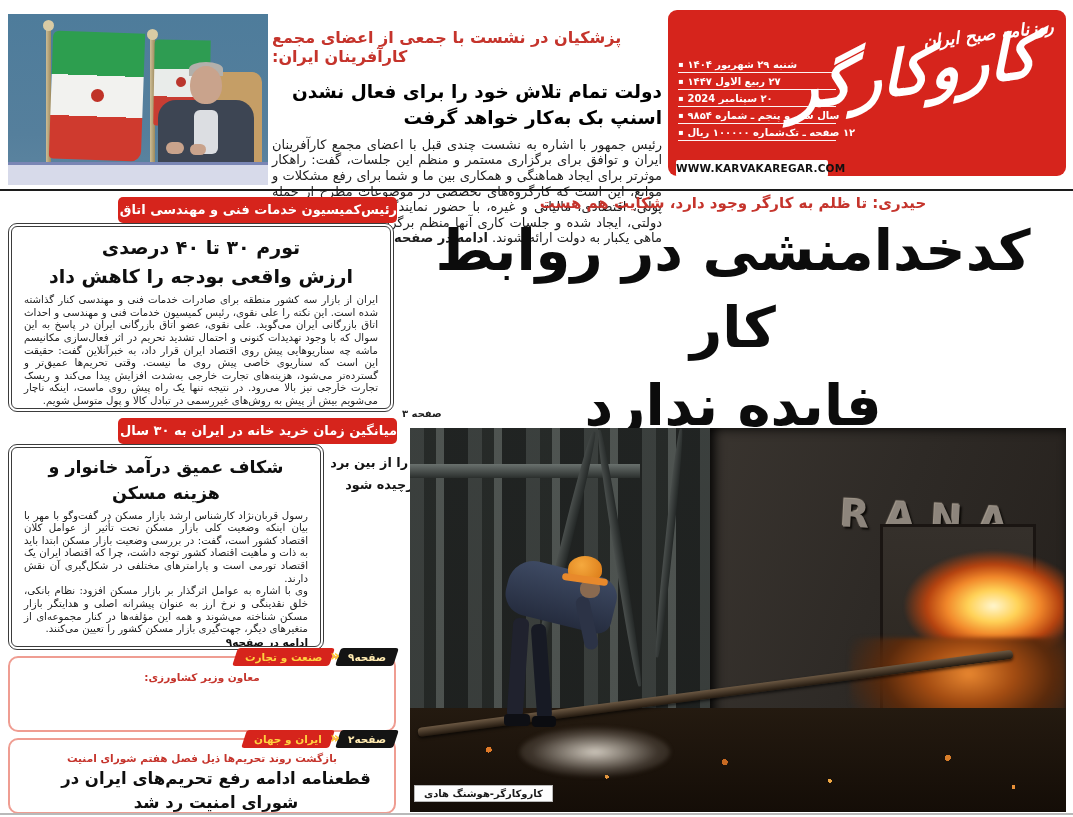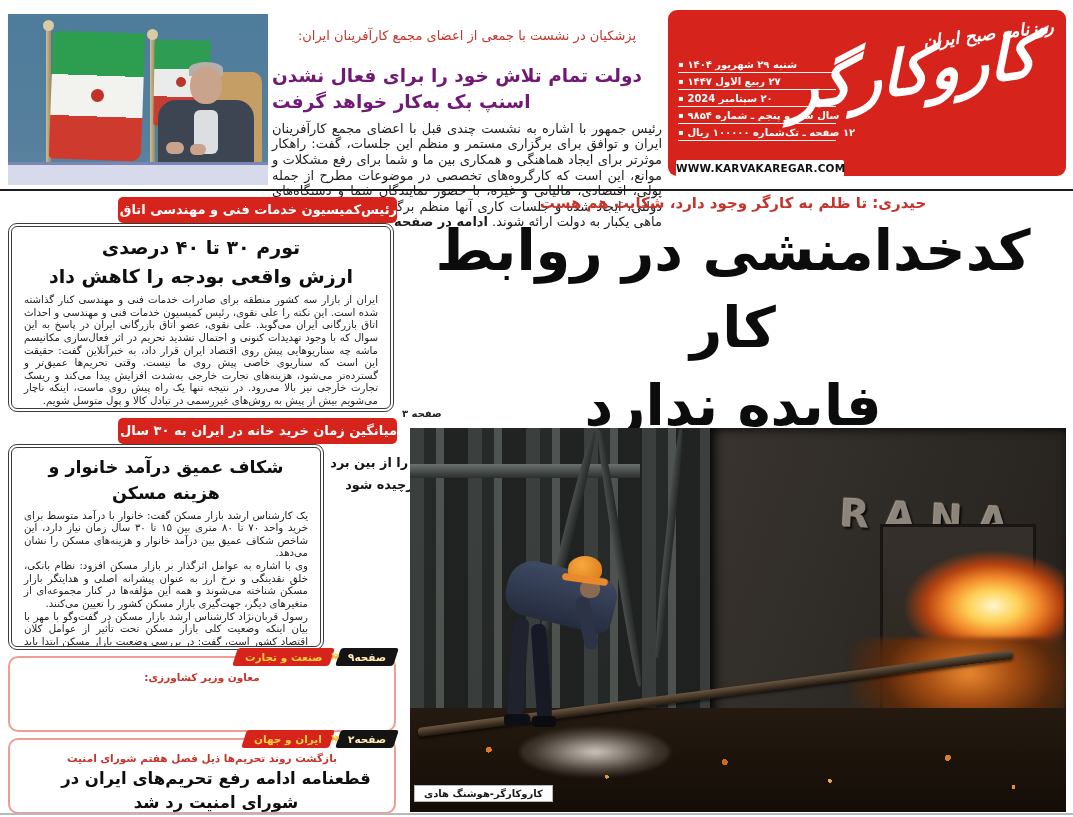--- a/index.html
+++ b/index.html
@@ -11,39 +11,39 @@
   .masthead{left:668px;top:10px;width:398px;height:166px;background:#d6241c;border-radius:9px;}
   .tagline{top:6px;right:14px;color:#fff;font-size:17px;font-weight:bold;font-style:italic;
            transform:rotate(-7deg);transform-origin:right top;}
   .logo{top:28px;right:28px;width:250px;color:#fff;font-size:62px;font-weight:bold;font-style:italic;
         transform:rotate(-8deg) skewX(-6deg);transform-origin:center;line-height:1.1;text-align:center;letter-spacing:-2px;}
   .mh-dates{left:10px;top:46px;width:158px;}
   .mh-date{display:flex;flex-direction:row-reverse;align-items:center;gap:4px;justify-content:flex-start;
            color:#fff;font-size:10px;font-weight:bold;border-bottom:1px solid rgba(255,255,255,.95);
            padding:3px 0 2px;direction:rtl;white-space:nowrap;}
   .sq{font-size:8px;line-height:1;}
-  .site-box{left:8px;top:150px;width:168px;height:17px;background:#fff;border-radius:2px;
+  .site-box{left:8px;top:150px;width:152px;height:17px;background:#fff;border-radius:2px;
             color:#111;font-size:10.5px;font-weight:bold;text-align:center;line-height:17px;letter-spacing:.2px;}
   
   .pres{left:8px;top:14px;width:260px;height:171px;background:linear-gradient(180deg,#4e7c9b 0%,#557f9c 70%,#5d85a0 100%);overflow:hidden;}
   .pole{width:5px;background:linear-gradient(90deg,#cdbd96,#9d8a5d);}
   .pole-top{width:11px;height:11px;border-radius:50%;background:#d9cba4;}
   .flag{background:linear-gradient(180deg,#2d9e4f 0 34%,#f2f2ef 34% 66%,#cf3a2e 66% 100%);}
   .emblem{width:13px;height:13px;border-radius:50%;background:#c03328;}
   .chair{left:196px;top:58px;width:58px;height:100px;background:#c59e66;border-radius:10px 10px 0 0;}
   .desk{left:0;top:148px;width:260px;height:23px;background:#d7daea;border-top:3px solid #7a86b5;}
   .torso{left:150px;top:86px;width:96px;height:68px;background:#3d4553;border-radius:18px 18px 6px 6px;}
   .shirt{left:186px;top:96px;width:24px;height:44px;background:#dcdee2;border-radius:6px;}
   .head{left:182px;top:52px;width:32px;height:38px;background:#c9a38c;border-radius:50% 50% 46% 46%;}
   .hair{left:181px;top:48px;width:34px;height:14px;background:#b3b0ab;border-radius:50% 50% 0 0;}
   .hand{background:#c9a38c;border-radius:6px;}
   
   .tstory{left:272px;top:28px;width:390px;height:160px;}
-  .t-kick{color:#c5342c;font-size:13px;font-weight:normal;text-align:center;}
-  .t-head{color:#701a75;font-size:18.5px;font-weight:900;text-align:left;line-height:1.4;margin-top:20px;}
+  .t-kick{color:#c5342c;font-size:16px;font-weight:bold;text-align:left;}
+  .t-head{color:#000000;font-size:18.5px;font-weight:900;text-align:right;line-height:1.4;margin-top:13px;}
   .t-body{color:#1d1d1d;font-size:13px;line-height:1.2;text-align:justify;margin-top:6px;}
   .cont{font-weight:900;white-space:nowrap;}
   .hr1{left:0;top:189px;width:1073px;height:2px;background:#1c1c1c;}
   
   .lead{left:400px;top:194px;width:666px;height:232px;}
   .l-kick{color:#c5342c;font-size:15px;font-weight:bold;text-align:center;}
   .l-head{color:#0c0c0c;font-size:56px;font-weight:900;text-align:center;line-height:1.38;letter-spacing:-1px;}
   .l-bullets{display:flex;flex-direction:row;gap:18px;margin-top:8px;}
   .l-col{flex:1;}
   .bullet{color:#141414;font-size:12.8px;font-weight:bold;line-height:1.75;white-space:nowrap;}
@@ -212,24 +212,24 @@
       <div class="a-body" style="font-size:10.2px;line-height:1.24;margin-top:4px;">ایران از بازار سه کشور منطقه برای صادرات خدمات فنی و مهندسی کنار گذاشته شده است. این نکته را علی نقوی، رئیس کمیسیون خدمات فنی و مهندسی و احداث اتاق بازرگانی ایران می‌گوید. علی نقوی، عضو اتاق بازرگانی ایران در پاسخ به این سوال که با وجود تهدیدات کنونی و احتمال تشدید تحریم در اثر فعال‌سازی مکانیسم ماشه چه سناریوهایی پیش روی اقتصاد ایران قرار داد، به خبرآنلاین گفت: حقیقت این است که سناریوی خاصی پیش روی ما نیست. وقتی تحریم‌ها عمیق‌تر و گسترده‌تر می‌شود، هزینه‌های تجارت خارجی به‌شدت افزایش پیدا می‌کند و ریسک تجارت خارجی نیز بالا می‌رود. در نتیجه تنها یک راه پیش روی ماست، اینکه ناچار می‌شویم بیش از پیش به روش‌های غیررسمی در تبادل کالا و پول متوسل شویم.</div>
       <div class="a-cont">ادامه در همین صفحه</div>
     </div>
   </div>
 
   <div class="abs tagbar rtl" style="left:118px;top:418px;">میانگین زمان خرید خانه در ایران به ۳۰ سال رسید</div>
   <div class="abs dbox" style="left:8px;top:444px;width:316px;height:206px;box-sizing:border-box;">
     <div class="dbox-in rtl">
       <div class="a-head" style="font-size:17.5px;">شکاف عمیق درآمد خانوار و هزینه مسکن</div>
       <div class="a-body" style="font-size:10.2px;line-height:1.24;margin-top:3px;">
-        <div>یک کارشناس ارشد بازار مسکن گفت: خانوار با درآمد متوسط برای خرید واحد ۷۰ تا ۸۰ متری بین ۱۵ تا ۳۰ سال زمان نیاز دارد، این شاخص شکاف عمیق بین درآمد خانوار و هزینه‌های مسکن را نشان می‌دهد.</div>
+        <div>رسول قربان‌نژاد کارشناس ارشد بازار مسکن در گفت‌وگو با مهر با بیان اینکه وضعیت کلی بازار مسکن تحت تأثیر از عوامل کلان اقتصاد کشور است، گفت: در بررسی وضعیت بازار مسکن ابتدا باید به ذات و ماهیت اقتصاد کشور توجه داشت، چرا که اقتصاد ایران یک اقتصاد تورمی است و پارامترهای مختلفی در شکل‌گیری آن نقش دارند.</div>
         <div>وی با اشاره به عوامل اثرگذار بر بازار مسکن افزود: نظام بانکی، خلق نقدینگی و نرخ ارز به عنوان پیشرانه اصلی و هدایتگر بازار مسکن شناخته می‌شوند و همه این مؤلفه‌ها در کنار مجموعه‌ای از متغیرهای دیگر، جهت‌گیری بازار مسکن کشور را تعیین می‌کنند.</div>
-        <div>رسول قربان‌نژاد کارشناس ارشد بازار مسکن در گفت‌وگو با مهر با بیان اینکه وضعیت کلی بازار مسکن تحت تأثیر از عوامل کلان اقتصاد کشور است، گفت: در بررسی وضعیت بازار مسکن ابتدا باید به ذات و ماهیت اقتصاد کشور توجه داشت، چرا که اقتصاد ایران یک اقتصاد تورمی است و پارامترهای مختلفی در شکل‌گیری آن نقش دارند.</div>
-      </div>
+      </div>
+      <div class="a-cont">ادامه در صفحه۹</div>
     </div>
   </div>
 
   <div class="abs pinkbox" style="left:8px;top:656px;width:384px;height:72px;">
     <div class="abs badge rtl" style="right:-2px;top:-10px;">
       <div class="badge-blk"><span>صفحه۹</span></div>
       <div class="badge-chev">«</div>
       <div class="badge-red"><span>صنعت و تجارت</span></div>
     </div>
     <div class="b-kick rtl" style="margin-top:13px;">معاون وزیر کشاورزی:</div>

